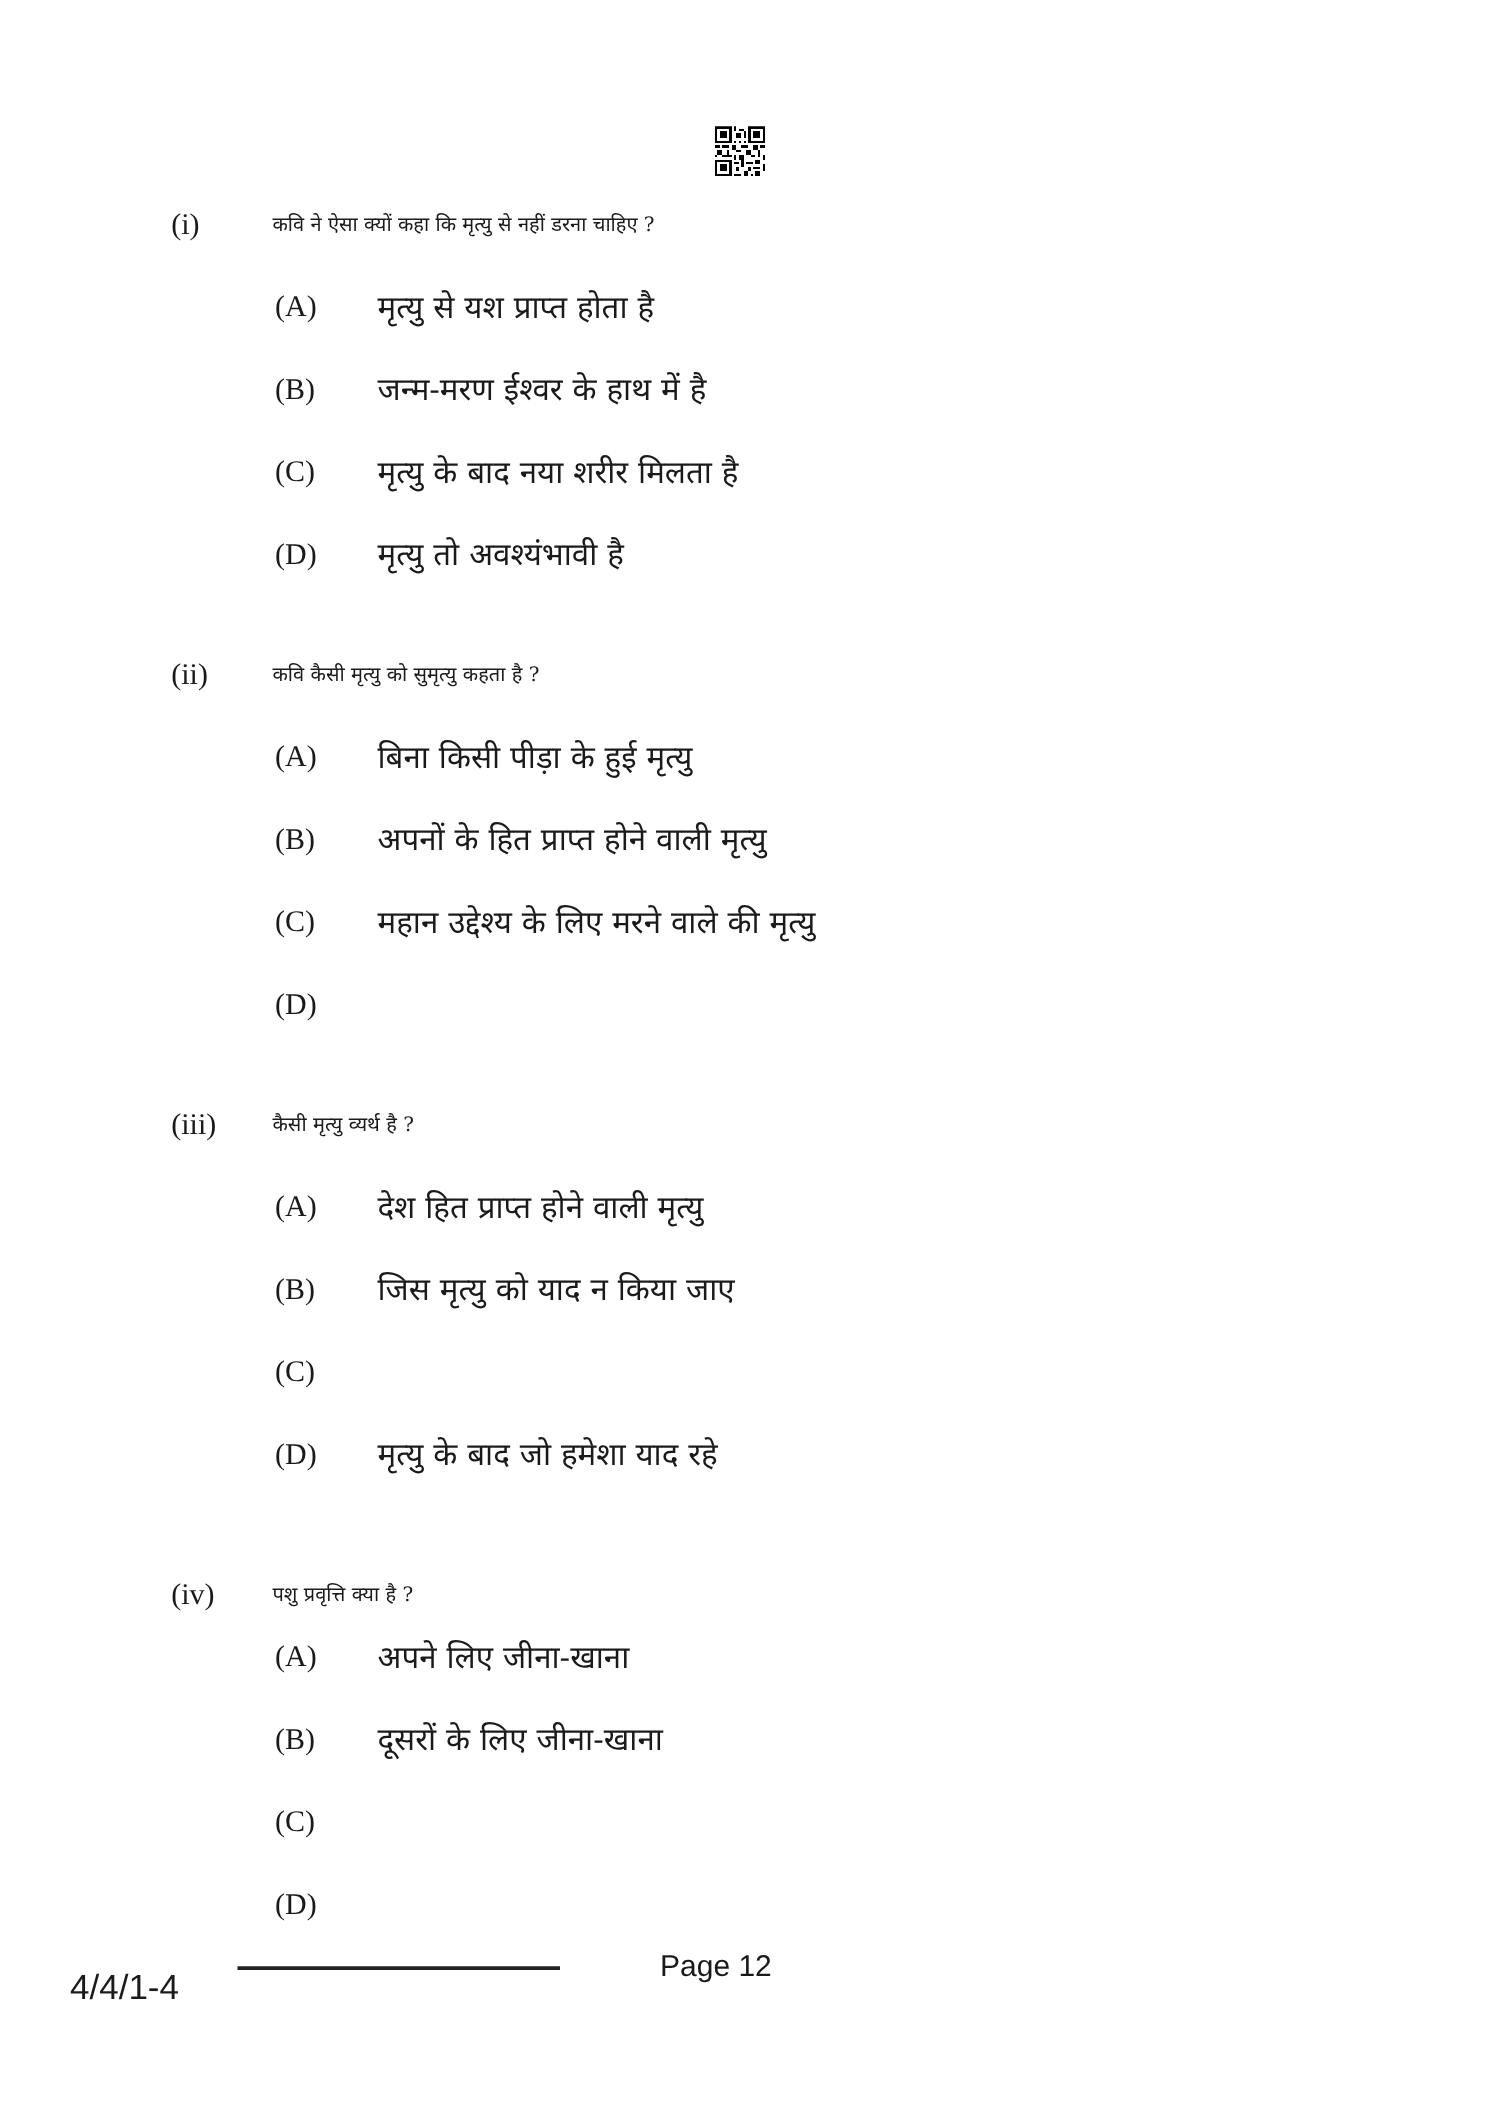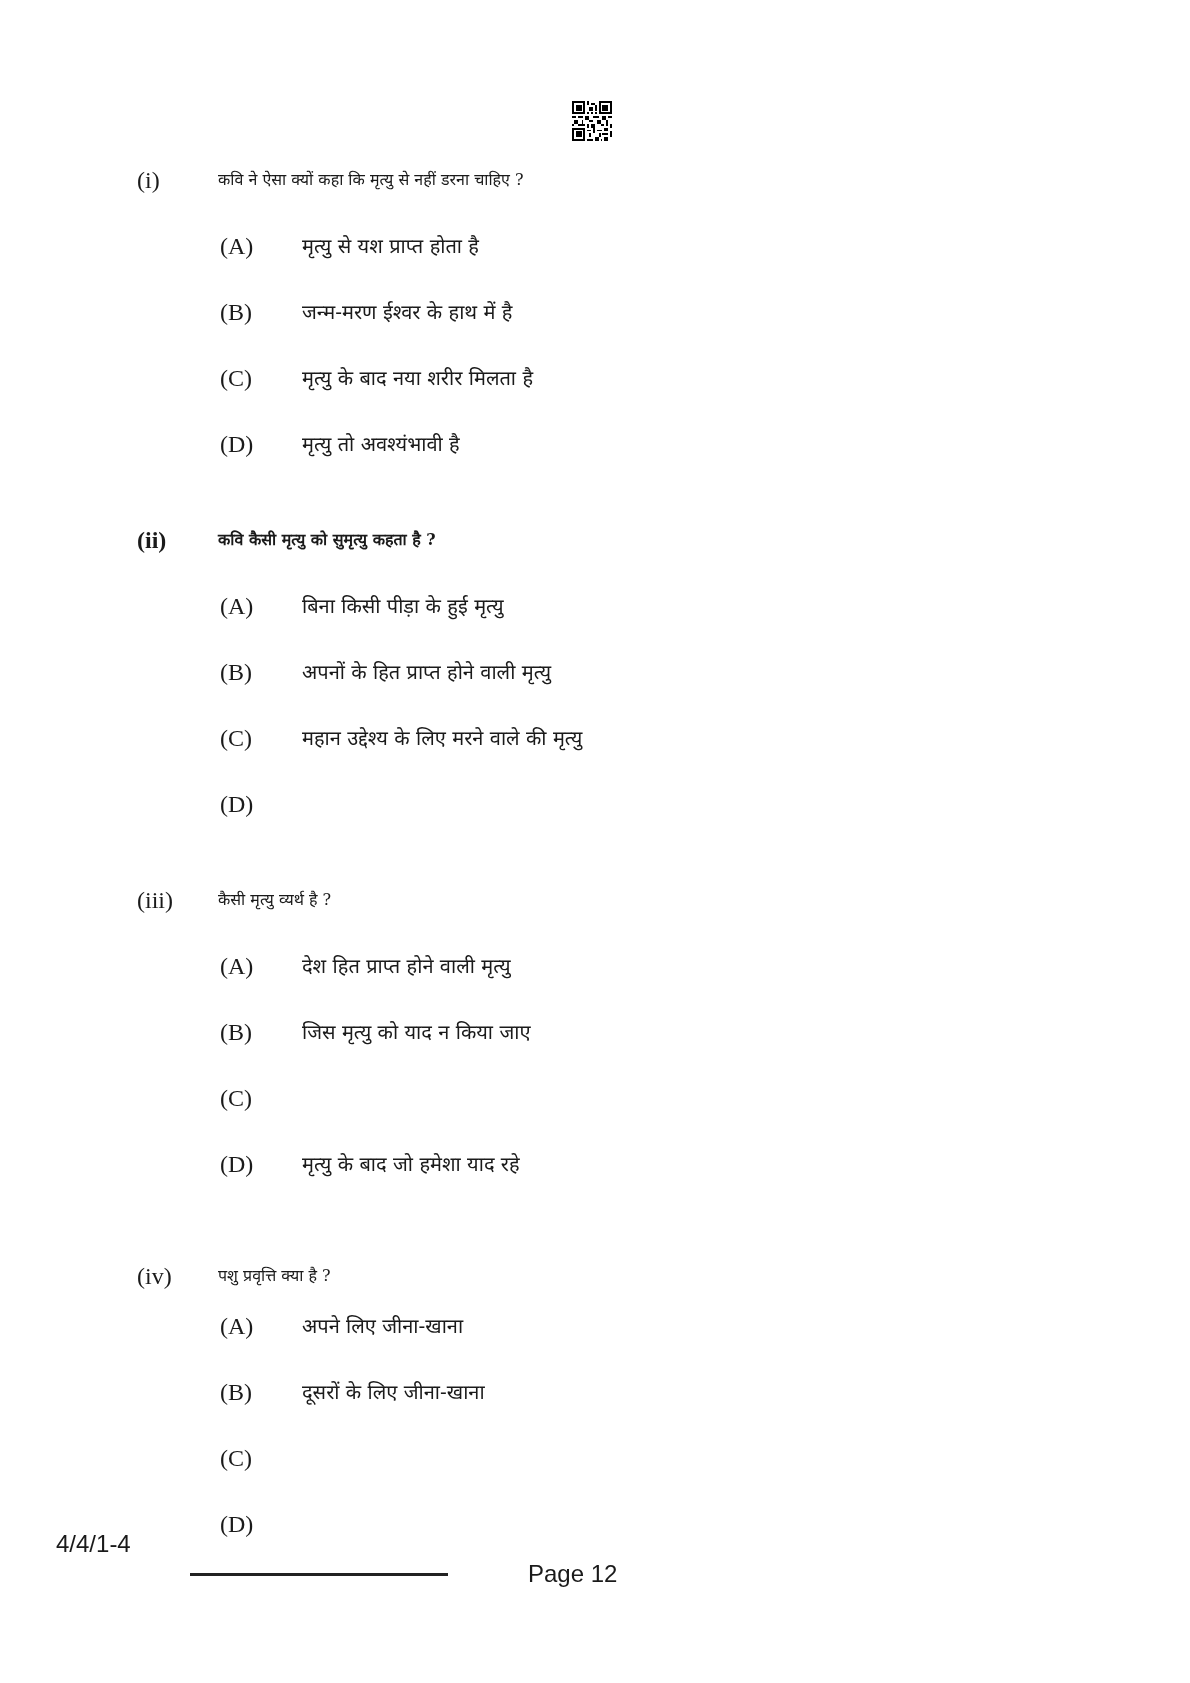--- a/index.html
+++ b/index.html
@@ -5,22 +5,22 @@
   html, body { margin:0; padding:0; background:#ffffff; }
   body { width:1190px; height:1683px; position:relative; overflow:hidden;
          font-family:"DejaVu Serif","Liberation Serif",serif; color:#1a1a1a; }
   .qr { position:absolute; left:572px; top:101px; width:40px; height:40px; }
   .q { position:absolute; left:0; width:1190px; }
   .qrow { position:absolute; left:0; height:40px; width:1190px; }
   .qnum { position:absolute; left:137px; top:0; font-family:"Liberation Serif",serif; font-size:24px; line-height:40px; }
   .qtext { position:absolute; left:218px; top:0; font-size:16px; line-height:40px; white-space:nowrap; }
   .opt { position:absolute; left:0; width:1190px; height:40px; }
   .olabel { position:absolute; left:220px; top:0; font-family:"Liberation Serif",serif; font-size:24px; line-height:40px; }
-  .otext { position:absolute; left:302px; top:0; font-size:20px; line-height:40px; white-space:nowrap; }
-  .footer-code { position:absolute; left:56px; top:1528px; font-family:"Liberation Sans",sans-serif; font-size:24px; line-height:32px; }
+  .otext { position:absolute; left:302px; top:0; font-size:25px; line-height:40px; white-space:nowrap; }
+  .footer-code { position:absolute; left:56px; top:1574px; font-family:"Liberation Sans",sans-serif; font-size:28px; line-height:32px; }
   .footer-rule { position:absolute; left:190px; top:1573px; width:258px; height:3px; background:#222; }
   .footer-page { position:absolute; left:528px; top:1558px; font-family:"Liberation Sans",sans-serif; font-size:24px; line-height:32px; }
 </style>
 </head>
 <body>
 
 <svg class="qr" viewBox="0 0 21 21" shape-rendering="crispEdges">
   <rect x="0" y="0" width="21" height="21" fill="#fff"></rect>
   <rect x="0" y="0" width="7" height="7" fill="#000"></rect>
     <rect x="1" y="1" width="5" height="5" fill="#fff"></rect>
@@ -88,21 +88,21 @@
       <span class="olabel">(C)</span>
       <span class="otext">मृत्यु के बाद नया शरीर मिलता है</span>
     </div>
   <div class="opt" style="top:264px;">
       <span class="olabel">(D)</span>
       <span class="otext">मृत्यु तो अवश्यंभावी है</span>
     </div>
 </div>
 
 <div class="q" style="top:520px;">
-  <div class="qrow" style="top:0;font-weight:bold;">
+  <div class="qrow" style="top:0;">
     <span class="qnum">(ii)</span>
     <span class="qtext">कवि कैसी मृत्यु को सुमृत्यु कहता है ?</span>
   </div>
   <div class="opt" style="top:66px;">
       <span class="olabel">(A)</span>
       <span class="otext">बिना किसी पीड़ा के हुई मृत्यु</span>
     </div>
   <div class="opt" style="top:132px;">
       <span class="olabel">(B)</span>
       <span class="otext">अपनों के हित प्राप्त होने वाली मृत्यु</span>

